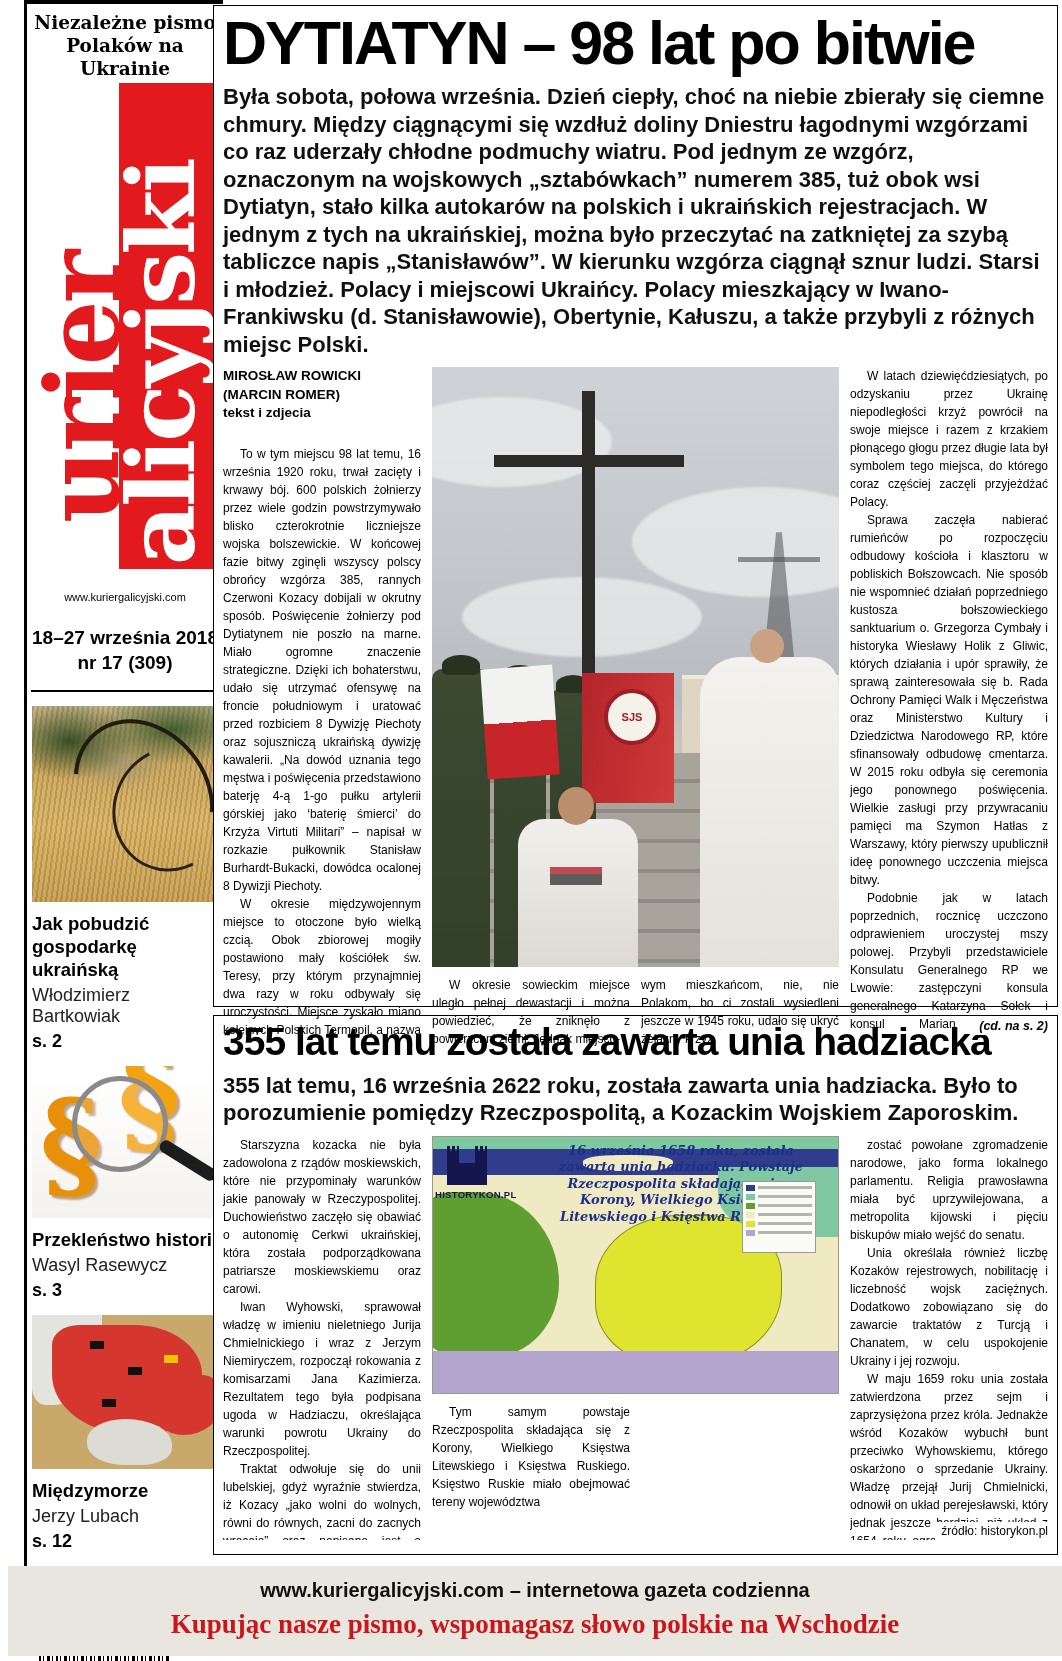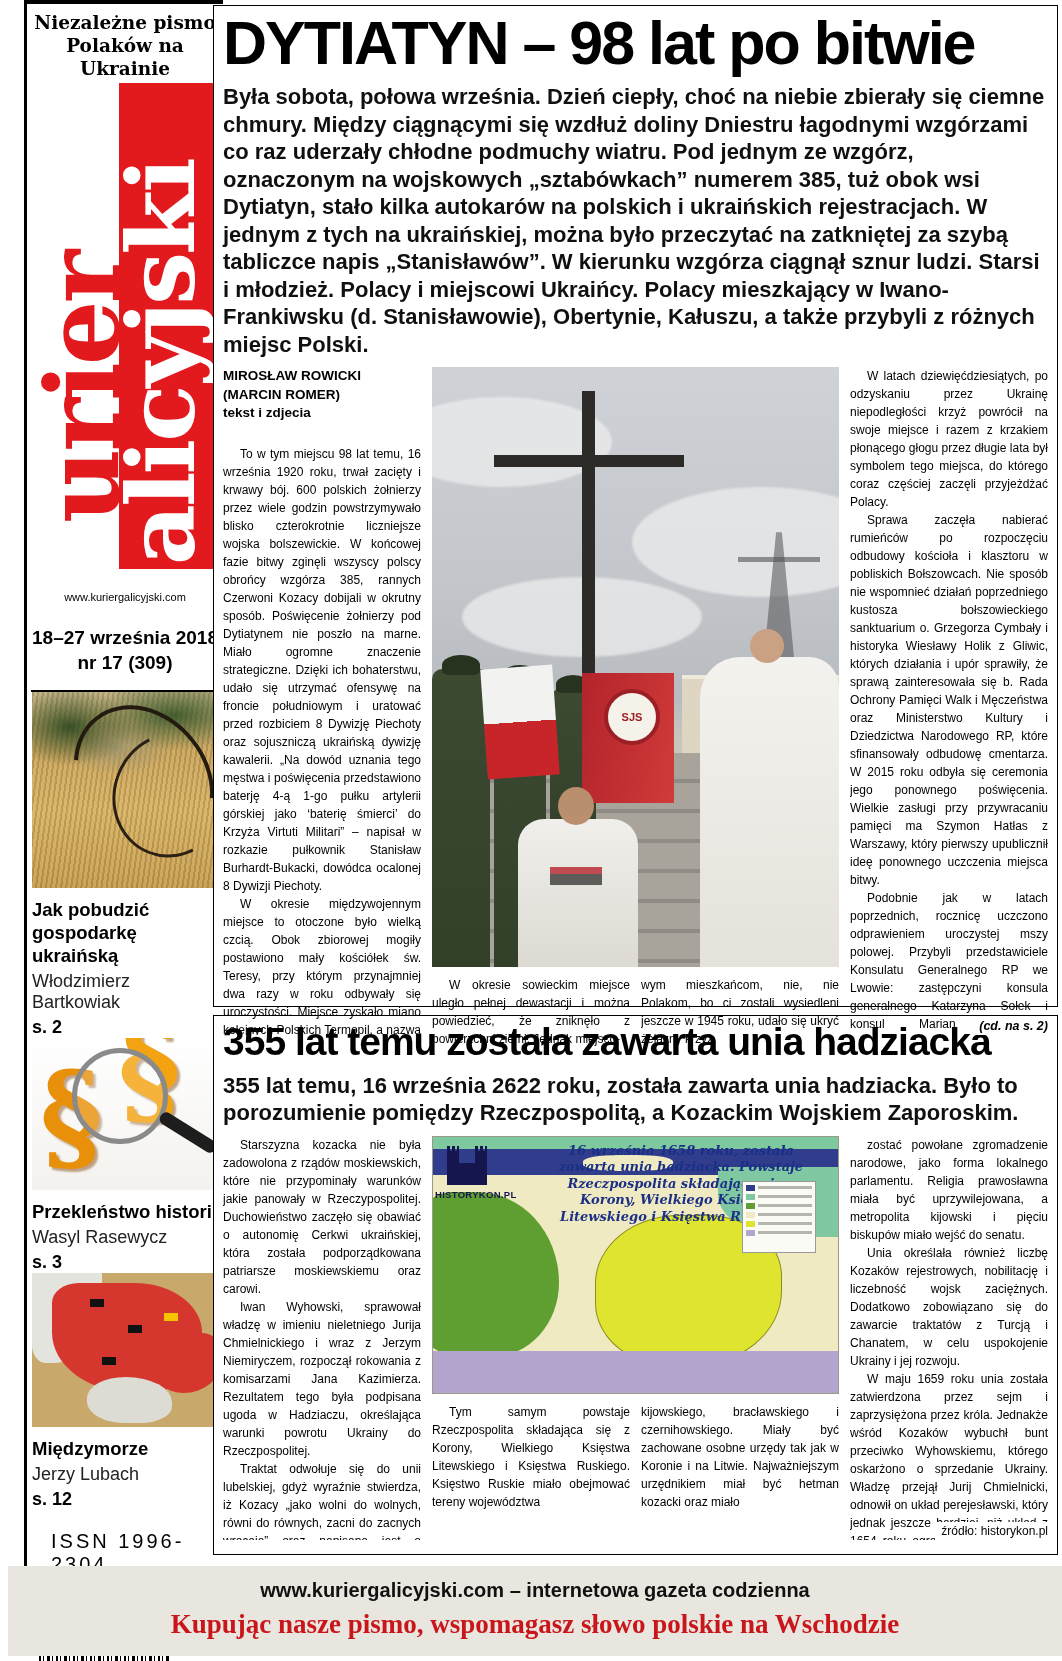--- a/index.html
+++ b/index.html
@@ -14,21 +14,21 @@
   .logo{position:relative;height:488px;margin-top:3px;}
   .logo-red{position:absolute;right:0;top:0;width:104px;height:486px;background:#e2191d;}
   .vtext{writing-mode:vertical-rl;transform:rotate(180deg);
          font-family:"DejaVu Serif",serif;font-weight:bold;letter-spacing:-3px;}
   .logo-urier{position:absolute;left:-4px;bottom:48px;height:430px;font-size:102px;color:#e2191d;}
   .logo-alicyjski{position:absolute;right:7px;top:6px;height:476px;font-size:94px;color:#fff;}
   .site{margin-top:20px;text-align:center;font-weight:normal;font-size:11px;}
   .date{margin-top:24px;text-align:center;font-weight:bold;font-size:19px;}
   .issue{margin-top:3px;text-align:center;font-weight:bold;font-size:19px;}
   .side-rule{border:none;border-top:2px solid #000;margin:16px 2px 0 4px;}
-  .teaser{padding:0 3px 0 5px;}
+  .teaser{margin-top:14px;padding:0 3px 0 5px;}
   .tz-img{width:189px;position:relative;overflow:hidden;}
   .tz-title{margin-top:10px;font-weight:bold;font-size:18.5px;line-height:23px;}
   .tz-author{margin-top:4px;font-size:18px;color:#222;}
   .tz-page{margin-top:4px;font-weight:bold;font-size:18px;}
 
   
   .field{height:196px;background:
      radial-gradient(90px 55px at 20% 18%,rgba(40,70,30,.9),rgba(40,70,30,0) 70%),
      radial-gradient(120px 50px at 75% 12%,rgba(45,80,35,.85),rgba(45,80,35,0) 70%),
      radial-gradient(80px 40px at 45% 28%,rgba(160,150,110,.9),rgba(160,150,110,0) 70%),
@@ -345,21 +345,20 @@
                   <div class="leg-txt"></div>
                 </div>
               <div class="leg-row">
                   <div class="leg-sw" style="background:#b3a5ce;"></div>
                   <div class="leg-txt"></div>
                 </div>
             </div>
           </div>
           <div class="caprow">
             <div class="col indent-first" style="height:112px;">Tym samym powstaje Rzeczpospolita składająca się z Korony, Wielkiego Księstwa Litewskiego i Księstwa Ruskiego. Księstwo Ruskie miało obejmować tereny województwa</div>
-            <div class="col" style="height:112px;">kijowskiego, bracławskiego i czernihowskiego. Miały być zachowane osobne urzędy tak jak w Koronie i na Litwie. Najważniejszym urzędnikiem miał być hetman kozacki oraz miało</div>
           </div>
         </div>
 
         <div class="col a2col relcol">
           <div>
               <p class="para">zostać powołane zgromadzenie narodowe, jako forma lokalnego parlamentu. Religia prawosławna miała być uprzywilejowana, a metropolita kijowski i pięciu biskupów miało wejść do senatu.</p>
               <p class="para">Unia określała również liczbę Kozaków rejestrowych, nobilitację i liczebność wojsk zaciężnych. Dodatkowo zobowiązano się do zawarcie traktatów z Turcją i Chanatem, w celu uspokojenie Ukrainy i jej rozwoju.</p>
               <p class="para">W maju 1659 roku unia została zatwierdzona przez sejm i zaprzysiężona przez króla. Jednakże wśród Kozaków wybuchł bunt przeciwko Wyhowskiemu, którego oskarżono o sprzedanie Ukrainy. Władzę przejął Jurij Chmielnicki, odnowił on układ perejesławski, który jednak jeszcze bardziej, niż układ z 1654 roku ograniczył autonomię na rzecz Moskwy.</p>
             </div>
           <div class="source">źródło: historykon.pl</div>

